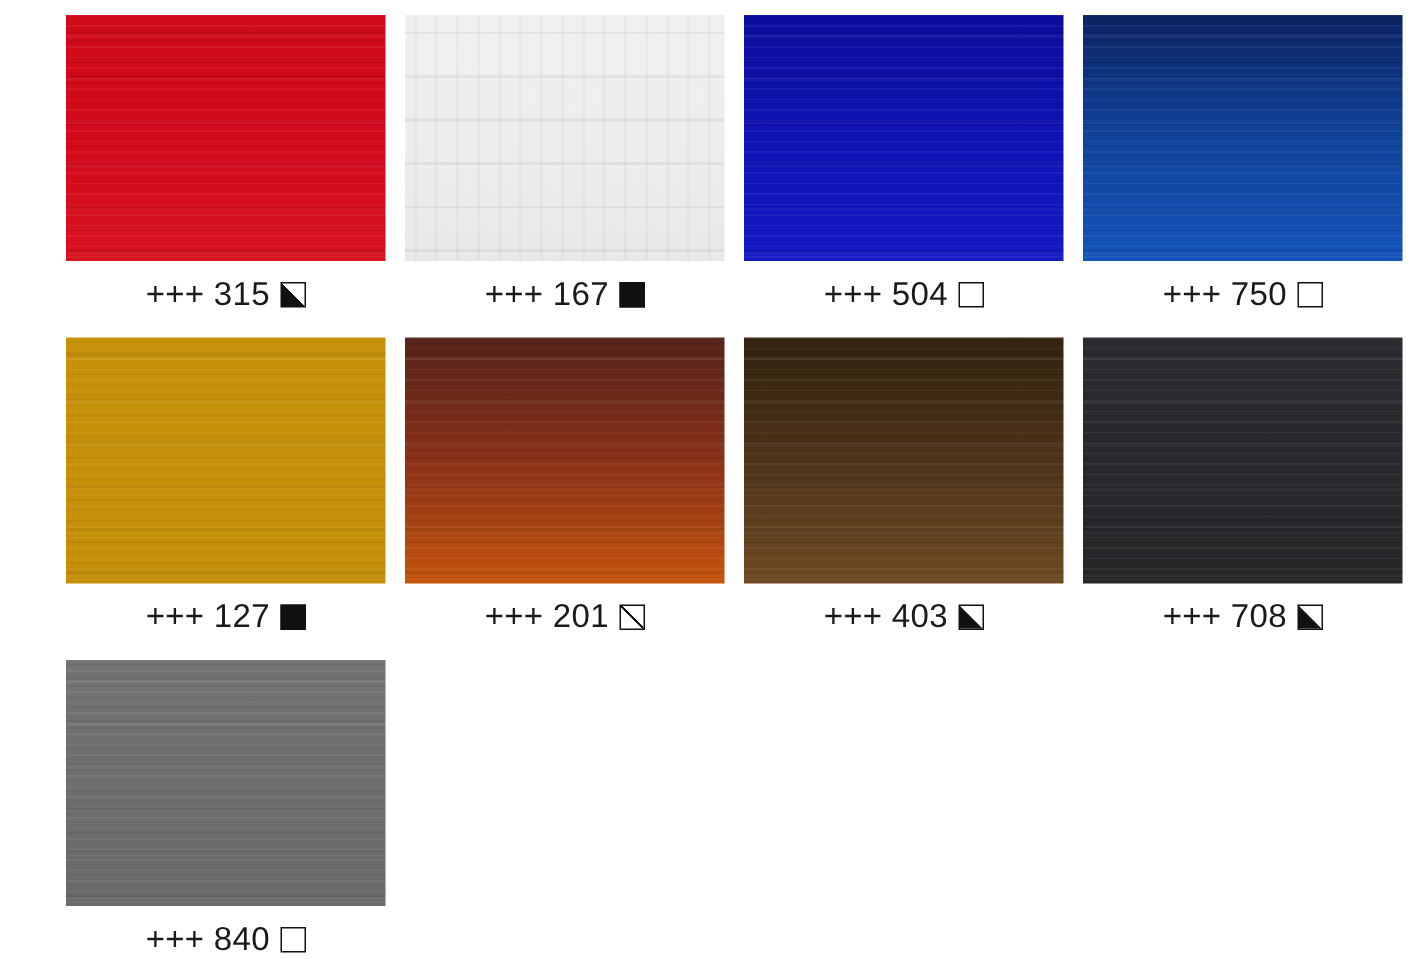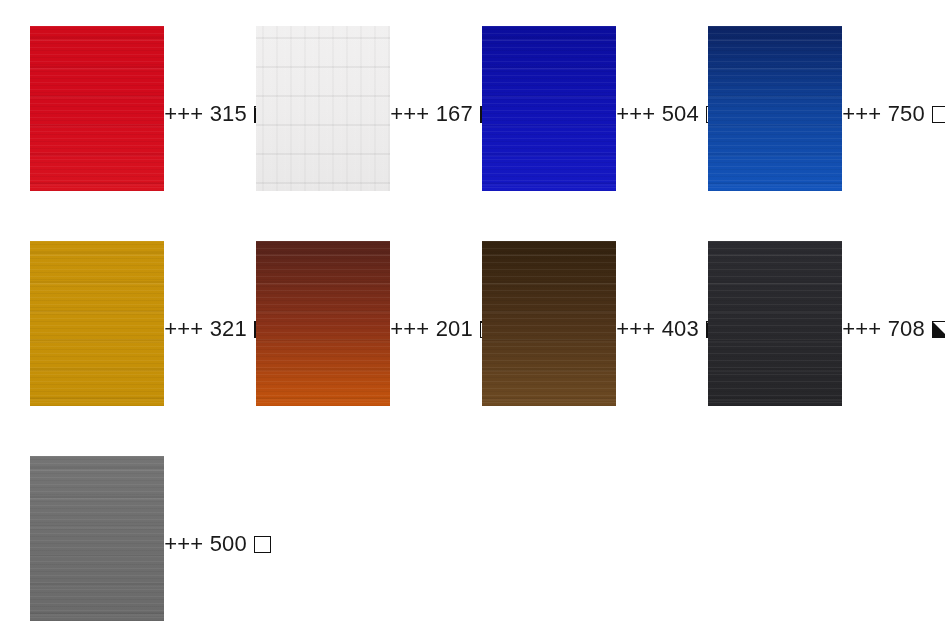--- a/index.html
+++ b/index.html
@@ -18,20 +18,21 @@
     display: grid;
     grid-template-columns: repeat(4, 213px);
     grid-template-rows: repeat(3, 197px);
     column-gap: 13px;
     row-gap: 18px;
     padding: 10px 0 0 30px;
     box-sizing: border-box;
   }
   .swatch-cell {
     display: flex;
+    flex-direction: column;
     align-items: center;
     width: 241px;
   }
   .swatch-chip {
     width: 213px;
     height: 165px;
     position: relative;
     overflow: hidden;
   }
   
@@ -180,21 +181,21 @@
         <span class="opacity-icon transparent"></span>
       </div>
     </div>
     <div class="swatch-cell">
       <div class="swatch-chip" style="background: linear-gradient(rgb(199, 146, 9) 0%, rgb(198, 145, 8) 50%, rgb(196, 143, 7) 100%);">
         <div class="grad"></div>
         <div class="tex-h"></div>
         <div class="tex-h2"></div>
       </div>
       <div class="swatch-label">
-        <span class="label-text">+++ 321</span>
+        <span class="label-text">+++ 127</span>
         <span class="opacity-icon opaque"></span>
       </div>
     </div>
     <div class="swatch-cell">
       <div class="swatch-chip" style="background: linear-gradient(rgb(86, 35, 27) 0%, rgb(138, 49, 24) 50%, rgb(197, 84, 12) 100%);">
         <div class="grad"></div>
         <div class="tex-h"></div>
         <div class="tex-h2"></div>
       </div>
       <div class="swatch-label">
@@ -224,17 +225,17 @@
         <span class="opacity-icon semi-opaque"></span>
       </div>
     </div>
     <div class="swatch-cell">
       <div class="swatch-chip" style="background: linear-gradient(rgb(116, 116, 116) 0%, rgb(110, 110, 110) 50%, rgb(106, 106, 106) 100%);">
         <div class="grad"></div>
         <div class="tex-h"></div>
         <div class="tex-h2"></div>
       </div>
       <div class="swatch-label">
-        <span class="label-text">+++ 500</span>
+        <span class="label-text">+++ 840</span>
         <span class="opacity-icon transparent"></span>
       </div>
     </div>
   </div>
 
 </body></html>

